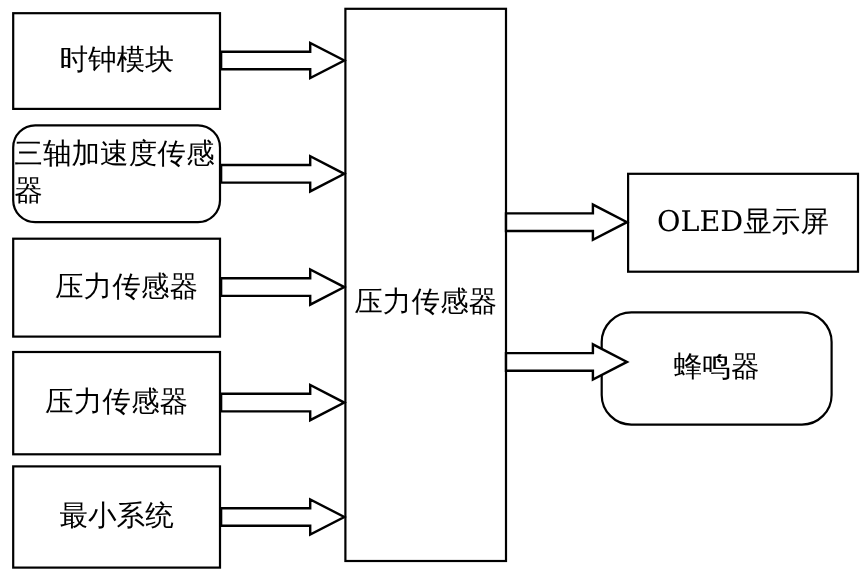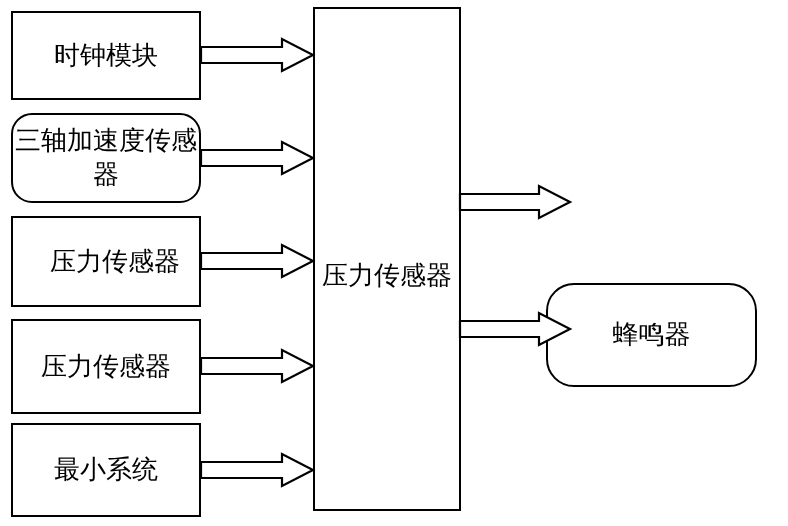--- a/index.html
+++ b/index.html
@@ -17,21 +17,21 @@
     overflow: hidden;
   }
   .box {
     position: absolute;
     box-sizing: border-box;
     border: 2.5px solid #000000;
     background: #ffffff;
     display: flex;
     align-items: center;
     justify-content: center;
-    text-align: center;
+    text-align: left;
     font-size: 26px;
     line-height: 1.3;
   }
   .box .lbl { display: block; }
   
   .b-clock    { left: 11px;  top: 11px;  width: 190px; height: 89px; }
   .b-accel    { left: 11px;  top: 113px; width: 190px; height: 90px; border-radius: 21px; }
   .b-pressure { left: 11px;  top: 216px; width: 190px; height: 91px; padding-left: 18px; }
   .b-keys     { left: 11px;  top: 319px; width: 190px; height: 95px; }
   .b-power    { left: 11px;  top: 423px; width: 190px; height: 94px; }
@@ -78,20 +78,23 @@
     <span class="lbl">最小系统</span>
   </div>
 
   <div class="box b-mcu">
     <span class="lbl">
       <br>
       <span>压力传感器</span>
     </span>
   </div>
 
+  <div class="box b-oled">
+    <span class="lbl">OLED显示屏</span>
+  </div>
 
   <div class="box b-buzzer">
     <span class="lbl">蜂鸣器</span>
   </div>
 
   <svg class="arrow-layer" viewBox="0 0 788 526" xmlns="http://www.w3.org/2000/svg">
     <polygon points="201,47 282,47 282,39 313,55 282,71 282,63 201,63"></polygon>
     <polygon points="201,150 282,150 282,142 313,158 282,174 282,166 201,166"></polygon>
     <polygon points="201,253 282,253 282,245 313,261 282,277 282,269 201,269"></polygon>
     <polygon points="201,358 282,358 282,350 313,366 282,382 282,374 201,374"></polygon>

